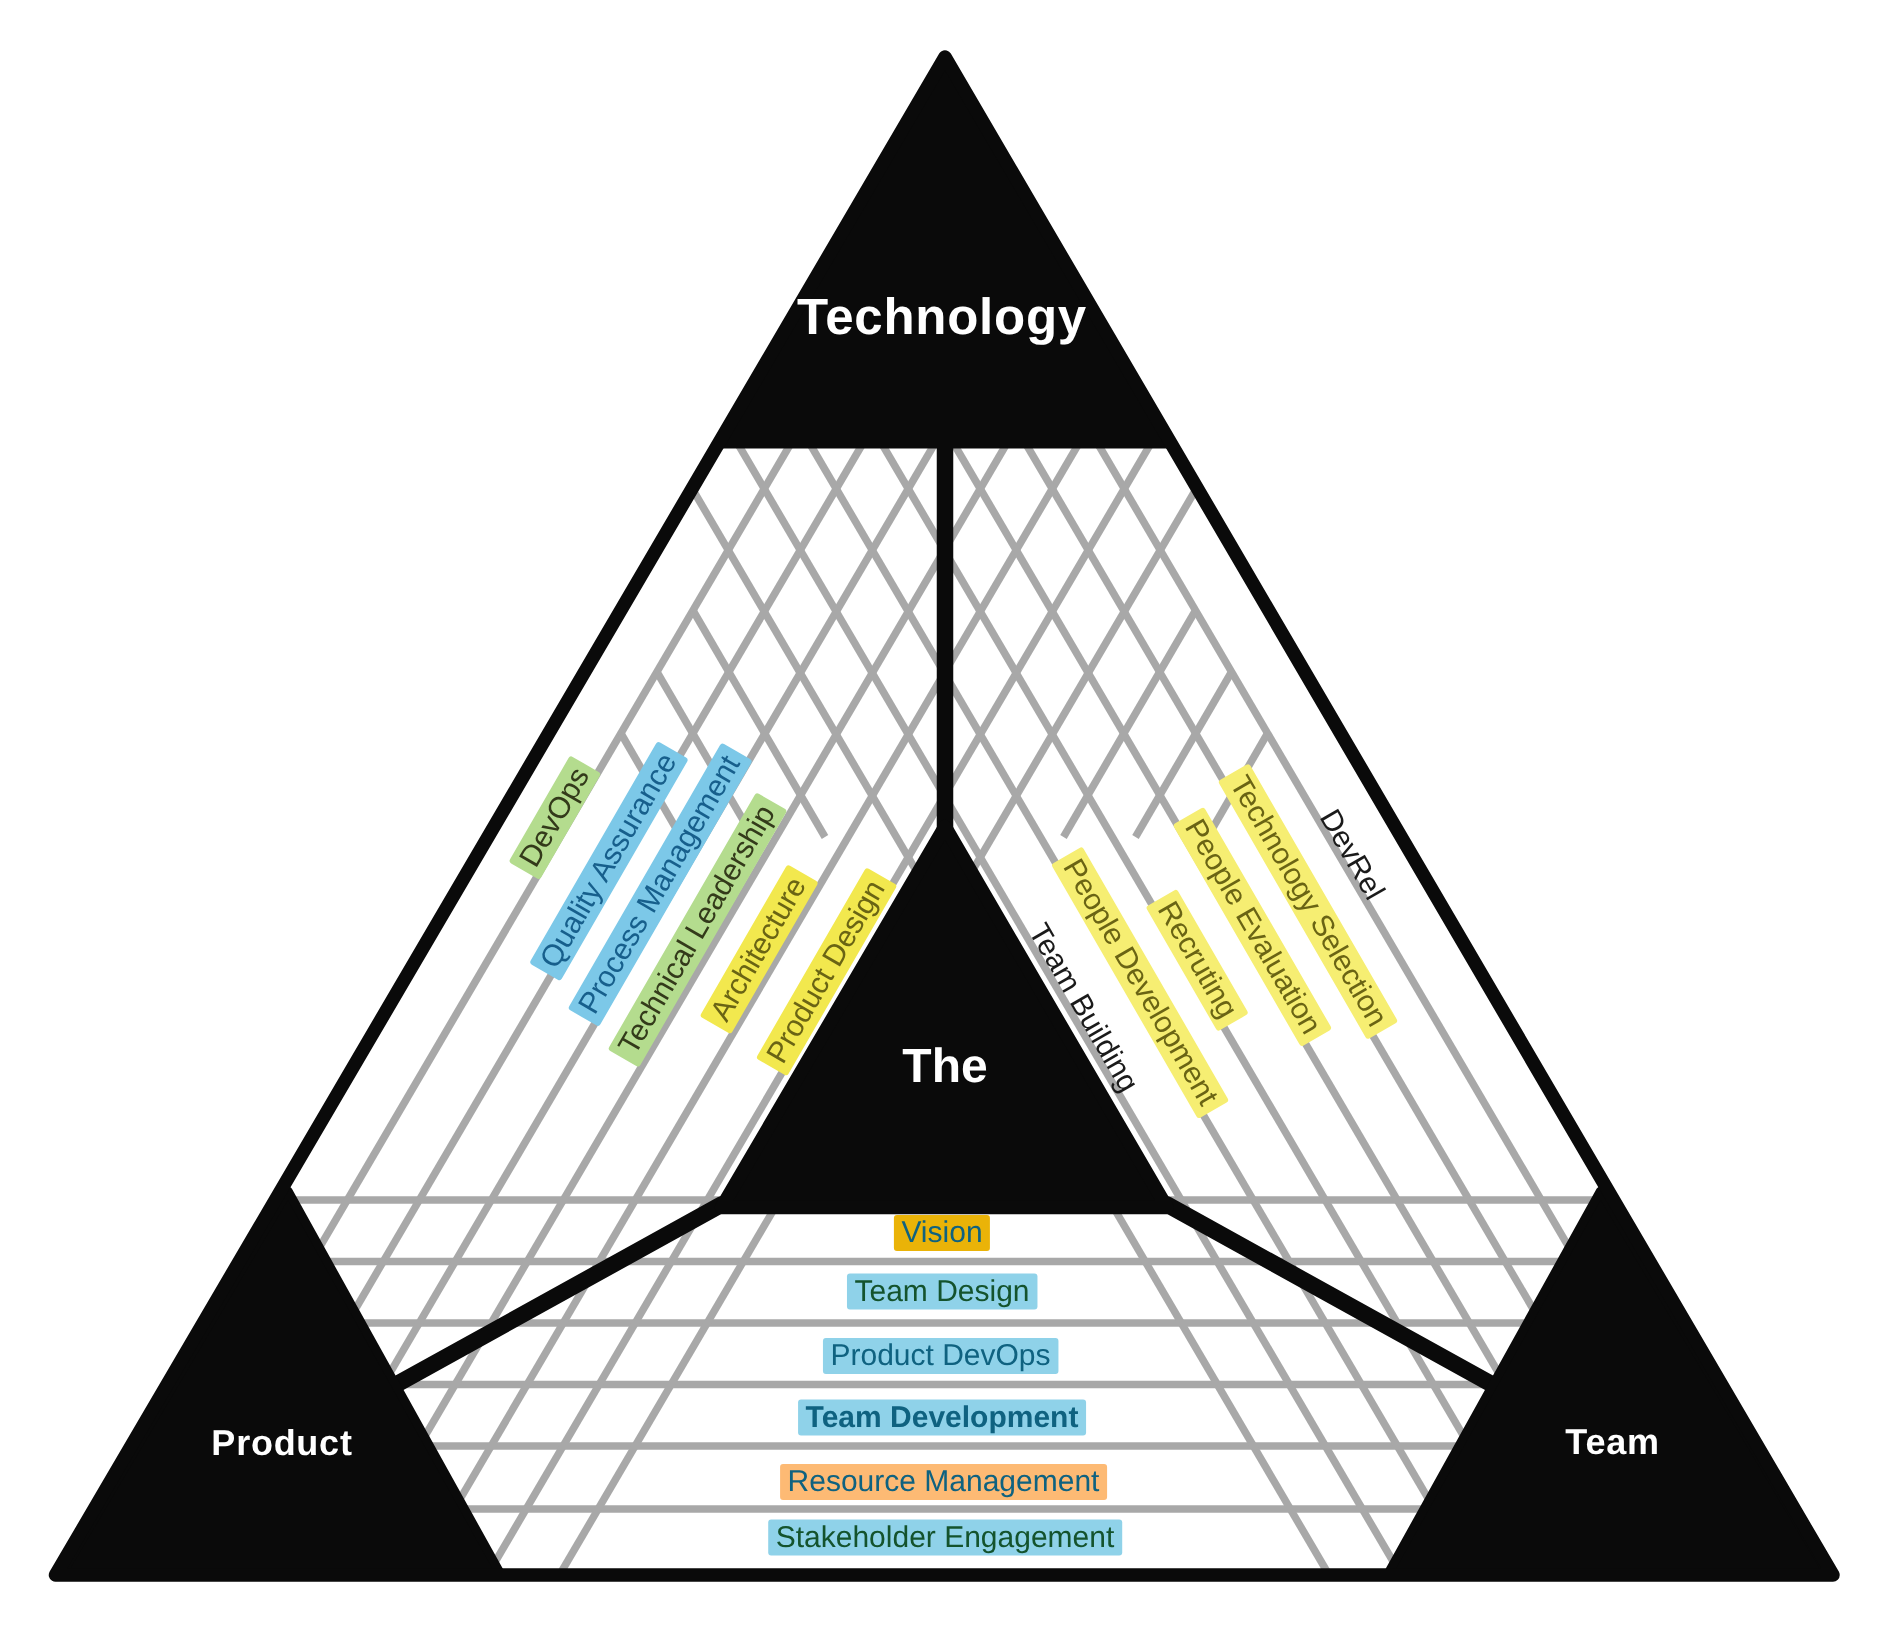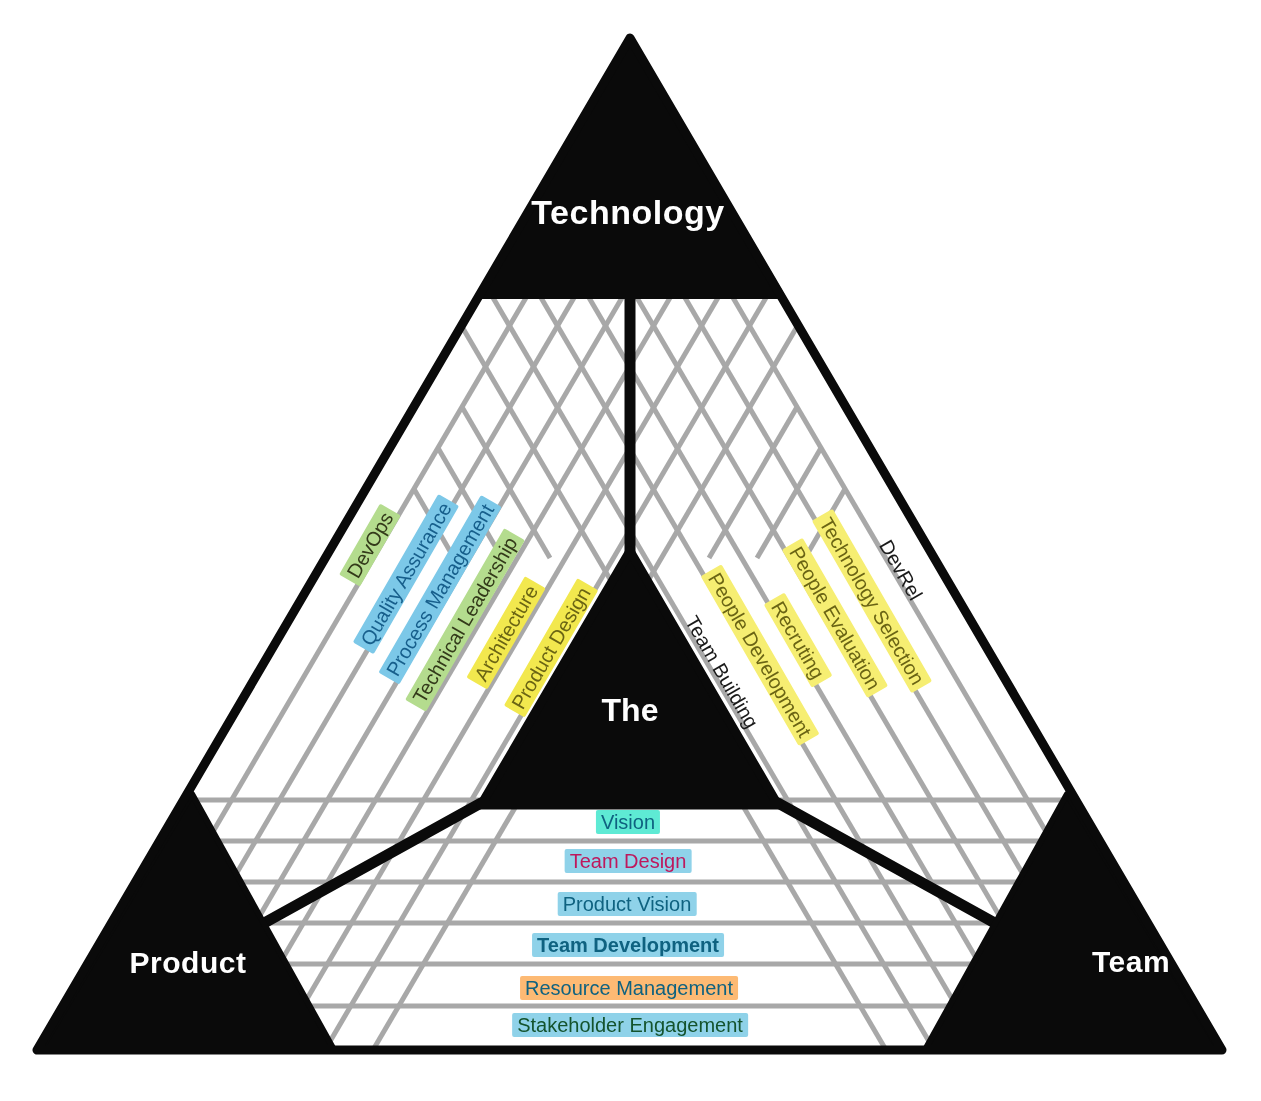--- a/index.html
+++ b/index.html
@@ -10,21 +10,21 @@
   }
   #tri-svg{position:absolute;left:0;top:0;width:1261px;height:1101px;}
   .lbl{
     position:absolute;white-space:nowrap;font-size:20px;line-height:1.1;
     padding:1px 5px;border-radius:2px;
   }
   .lbl.rot-left{transform:translate(-50%,-50%) rotate(-60deg);}
   .lbl.rot-right{transform:translate(-50%,-50%) rotate(60deg);}
   .lbl.flat{transform:translate(-50%,-50%);}
   .corner-title{
-    position:absolute;color:#ffffff;font-weight:bold;font-size:30px;
+    position:absolute;color:#ffffff;font-weight:bold;font-size:24px;
     transform:translate(-50%,-50%);white-space:nowrap;letter-spacing:0.5px;
   }
   .corner-title.top{font-size:34px;}
   .center-title{
     position:absolute;color:#ffffff;font-weight:bold;font-size:32px;line-height:1.25;
     transform:translate(-50%,-50%);text-align:center;white-space:nowrap;
   }
 </style>
 </head>
 <body>
@@ -77,38 +77,38 @@
     <polygon points="192,794 42,1048 333,1048" fill="#0a0a0a" stroke="#0a0a0a" stroke-width="6" stroke-linejoin="round"></polygon>
     <polygon points="1067,794 926,1048 1218,1048" fill="#0a0a0a" stroke="#0a0a0a" stroke-width="6" stroke-linejoin="round"></polygon>
 
     <polygon points="630,551 481,805 778,805" fill="#0a0a0a" stroke="#0a0a0a" stroke-width="9" stroke-linejoin="round"></polygon>
 
     <polygon points="630,38 37,1050 1222,1050" fill="none" stroke="#0a0a0a" stroke-width="9" stroke-linejoin="round"></polygon>
   </svg>
 
   <div class="corner-title top" style="left:628px;top:212px">Technology</div>
   <div class="corner-title" style="left:188px;top:963px">Product</div>
-  <div class="corner-title" style="left:1131px;top:962px">Team</div>
+  <div class="corner-title" style="left:1075px;top:962px">Team</div>
   <div class="center-title" style="left:630px;top:710px">
     <div>The</div>
   </div>
 
   <div id="labels-layer">
       <div class="lbl rot-left" style="left: 370px; top: 545px; background: rgb(180, 220, 142); color: rgb(51, 58, 26);">DevOps</div>
       <div class="lbl rot-left" style="left: 406px; top: 574px; background: rgb(124, 200, 232); color: rgb(23, 95, 140);">Quality Assurance</div>
       <div class="lbl rot-left" style="left: 440px; top: 590px; background: rgb(124, 200, 232); color: rgb(23, 95, 140);">Process Management</div>
       <div class="lbl rot-left" style="left: 465px; top: 620px; background: rgb(180, 220, 142); color: rgb(51, 58, 26);">Technical Leadership</div>
       <div class="lbl rot-left" style="left: 506px; top: 633px; background: rgb(242, 232, 78); color: rgb(106, 100, 20);">Architecture</div>
       <div class="lbl rot-left" style="left: 551px; top: 648px; background: rgb(242, 232, 78); color: rgb(106, 100, 20);">Product Design</div>
       <div class="lbl rot-right" style="left: 722px; top: 672px; background: transparent; color: rgb(26, 26, 26);">Team Building</div>
       <div class="lbl rot-right" style="left: 760px; top: 655px; background: rgb(246, 238, 114); color: rgb(106, 100, 20);">People Development</div>
       <div class="lbl rot-right" style="left: 798px; top: 640px; background: rgb(246, 238, 114); color: rgb(106, 100, 20);">Recruting</div>
       <div class="lbl rot-right" style="left: 835px; top: 618px; background: rgb(246, 238, 114); color: rgb(106, 100, 20);">People Evaluation</div>
       <div class="lbl rot-right" style="left: 872px; top: 601px; background: rgb(246, 238, 114); color: rgb(106, 100, 20);">Technology Selection</div>
       <div class="lbl rot-right" style="left: 901px; top: 570px; background: transparent; color: rgb(26, 26, 26);">DevRel</div>
-      <div class="lbl flat" style="left: 628px; top: 822px; background: #5eead4; color: rgb(15, 98, 128); text-align: right;">Vision</div>
-      <div class="lbl flat" style="left: 628px; top: 861px; background: rgb(143, 210, 233); color: #be185d;">Team Design</div>
-      <div class="lbl flat" style="left: 627px; top: 904px; background: rgb(143, 210, 233); color: rgb(15, 98, 128);">Product Vision</div>
+      <div class="lbl flat" style="left: 628px; top: 822px; background: #eab308; color: rgb(15, 98, 128); text-align: right;">Vision</div>
+      <div class="lbl flat" style="left: 628px; top: 861px; background: rgb(143, 210, 233); color: #14532d;">Team Design</div>
+      <div class="lbl flat" style="left: 627px; top: 904px; background: rgb(143, 210, 233); color: rgb(15, 98, 128);">Product DevOps</div>
       <div class="lbl flat" style="left: 628px; top: 945px; background: rgb(143, 210, 233); color: rgb(15, 98, 128); font-weight: bold;">Team Development</div>
       <div class="lbl flat" style="left: 629px; top: 988px; background: #fdba74; color: rgb(15, 98, 128);">Resource Management</div>
       <div class="lbl flat" style="left: 630px; top: 1025px; background: rgb(143, 210, 233); color: #14532d;">Stakeholder Engagement</div>
     </div>
 </div>
 
 </body></html>

